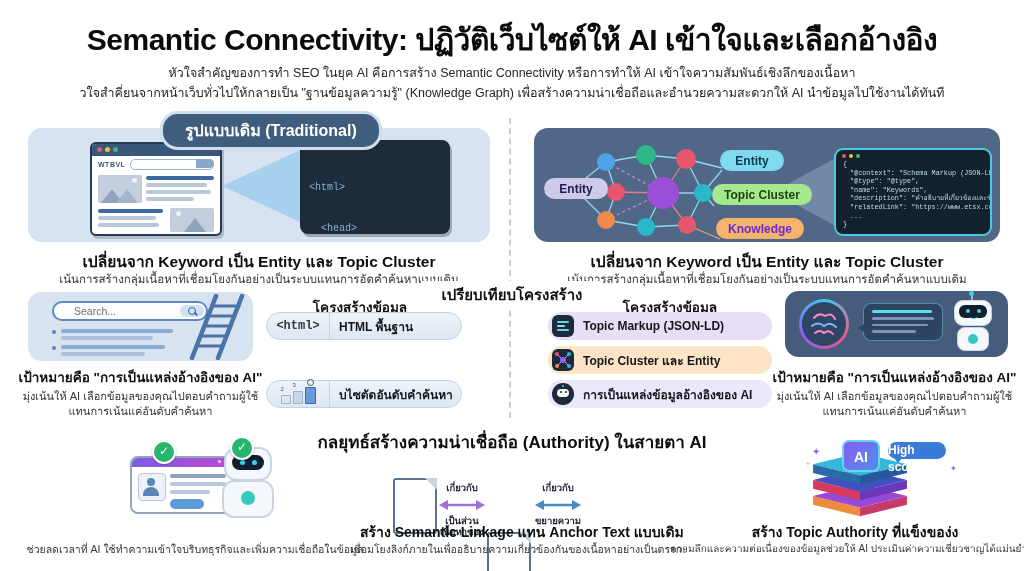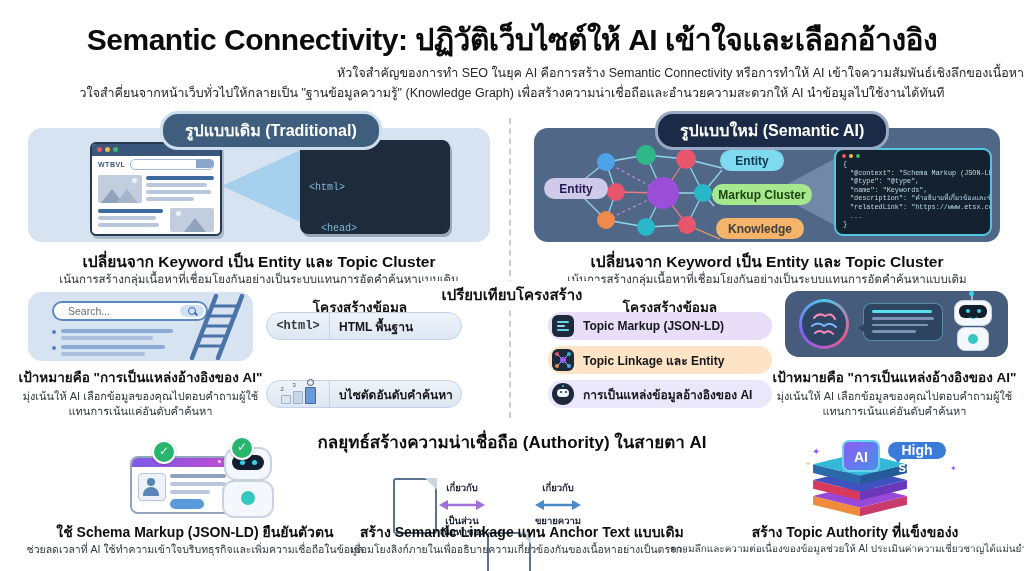--- a/index.html
+++ b/index.html
@@ -53,21 +53,21 @@
   .jsonbox{left:300px;top:20px;width:158px;height:88px;background:#14212e;border:2px solid #4ec8de;border-radius:9px;box-sizing:border-box;overflow:hidden;z-index:3;}
   .json-body{padding:1px 7px;font-family:"Liberation Mono","DejaVu Sans Mono",monospace;font-size:6.8px;line-height:8.6px;color:#badce8;white-space:nowrap;}
   .json-ind{padding-left:7px;}
   .funnel{left:254px;top:30px;width:48px;height:68px;background:rgba(190,215,235,.30);clip-path:polygon(0 38%,100% 0,100% 100%,0 62%);z-index:2;}
 
   .caption-title{font-weight:bold;font-size:15.5px;color:#0e0e0e;}
   .caption-sub{font-size:11.5px;color:#2f333a;}
 
   
   .center-label{left:422px;top:281px;width:180px;font-weight:bold;font-size:15px;background:#fff;z-index:5;padding:2px 0;}
-  .search-pill{left:24px;top:9px;width:156px;height:20px;background:#fdfdfe;border:2px solid #5d89c0;border-radius:11px;box-sizing:border-box;font-size:10.5px;color:#6b6f76;line-height:16px;padding-left:14px;}
+  .search-pill{left:24px;top:9px;width:156px;height:20px;background:#fdfdfe;border:2px solid #5d89c0;border-radius:11px;box-sizing:border-box;font-size:10.5px;color:#6b6f76;line-height:16px;padding-left:20px;}
   .mag-box{position:absolute;right:2px;top:2px;width:24px;height:12px;background:#cfe2f4;border-radius:6px;}
   .mag{position:absolute;left:8px;top:2px;width:6px;height:6px;border:1.6px solid #38679e;border-radius:50%;}
   .mag::after{content:"";position:absolute;left:5px;top:5px;width:4px;height:1.6px;background:#38679e;transform:rotate(45deg);}
   .bullet{width:4px;height:4px;border-radius:50%;background:#5b84b8;flex:none;margin-top:1px;}
   .bl{height:4px;border-radius:2px;}
 
   .list-pill{height:28px;border-radius:14px;display:flex;align-items:center;box-sizing:border-box;}
   .list-pill-left{background:linear-gradient(#eef3f9,#dde7f2);border:1px solid #c3d2e4;}
   .lp-icon{width:62px;display:flex;align-items:center;justify-content:center;border-right:1px solid #c3d2e4;height:100%;flex:none;}
   .lp-label{flex:1;font-weight:bold;font-size:12px;color:#15151a;padding-left:9px;white-space:nowrap;}
@@ -107,31 +107,31 @@
   .av-body{position:absolute;left:4px;top:13px;width:16px;height:9px;border-radius:8px 8px 0 0;background:#5b84b8;}
   .check{width:20px;height:20px;border-radius:50%;background:#28b56e;border:2px solid #fff;box-shadow:0 1px 2px rgba(0,0,0,.25);color:#fff;font-size:12px;font-weight:bold;text-align:center;line-height:19px;z-index:4;}
 
   .doc{width:44px;height:56px;background:#fff;border:2px solid #5d7290;border-radius:3px;box-sizing:border-box;position:relative;}
   .doc-fold{position:absolute;right:-2px;top:-2px;width:0;height:0;border-left:12px solid transparent;border-top:12px solid #c8d4e2;}
   .doc-lines{position:absolute;left:7px;top:10px;}
   .doc-ln{width:27px;height:3px;background:#5b84b8;border-radius:1px;margin-bottom:4px;}
   .rel-lbl{font-size:9.5px;font-weight:bold;color:#1c2433;white-space:nowrap;text-align:center;}
 
   .chip{width:38px;height:32px;background:linear-gradient(135deg,#8a5cf6,#4a90e8);border:2px solid #6ad4ec;border-radius:7px;color:#fff;font-weight:bold;font-size:14px;text-align:center;line-height:30px;box-sizing:border-box;z-index:4;}
-  .score-bubble{background:#3a7ad8;border-radius:9px;color:#fff;font-size:14px;font-weight:bold;text-align:center;line-height:17px;z-index:4;}
+  .score-bubble{background:#3a7ad8;border-radius:9px;color:#fff;font-size:12px;font-weight:bold;text-align:left;line-height:17px;z-index:4;}
   .score-bubble::after{content:"";position:absolute;left:6px;bottom:-4px;width:0;height:0;border-left:4px solid transparent;border-right:4px solid transparent;border-top:5px solid #3a7ad8;}
   .sparkle{font-size:10px;z-index:4;}
 </style>
 </head>
 <body>
 
 <div class="stage">
 
   <div class="abs ctr main-title">Semantic Connectivity: ปฏิวัติเว็บไซต์ให้ AI เข้าใจและเลือกอ้างอิง</div>
-  <div class="abs ctr main-sub" style="top:63px;text-align:right;">หัวใจสำคัญของการทำ SEO ในยุค AI คือการสร้าง Semantic Connectivity หรือการทำให้ AI เข้าใจความสัมพันธ์เชิงลึกของเนื้อหา</div>
+  <div class="abs ctr main-sub" style="top:63px;">หัวใจสำคัญของการทำ SEO ในยุค AI คือการสร้าง Semantic Connectivity หรือการทำให้ AI เข้าใจความสัมพันธ์เชิงลึกของเนื้อหา</div>
   <div class="abs ctr main-sub" style="top:83px;">วใจสำคี่ยนจากหน้าเว็บทั่วไปให้กลายเป็น "ฐานข้อมูลความรู้" (Knowledge Graph) เพื่อสร้างความน่าเชื่อถือและอำนวยความสะดวกให้ AI นำข้อมูลไปใช้งานได้ทันที</div>
 
   <div class="abs divider"></div>
 
   <div class="abs badge badge-trad" style="left:160px;top:111px;">รูปแบบเดิม (Traditional)</div>
   <div class="abs panel panel-light" style="left:28px;top:128px;width:462px;height:114px;">
 
     <div class="abs browser">
       <div class="b-bar">
         <span class="dot dot-r"></span>
@@ -178,21 +178,20 @@
       <div class="code-body">
         <div>&lt;html&gt;</div>
         <div>  &lt;head&gt;</div>
         
         
         
       </div>
     </div>
   </div>
 
-  <div class="abs badge badge-sem" style="left:655px;top:111px;">รูปแบบใหม่ (Semantic AI)</div>
   <div class="abs panel panel-dark" style="left:534px;top:128px;width:466px;height:114px;">
     <svg class="abs" style="left:0;top:14px;" width="300" height="100" viewBox="0 0 300 100">
       <g stroke="#8fd8ec" stroke-width="1.3" fill="none">
         <line x1="72" y1="20" x2="112" y2="13"></line>
           <line x1="112" y1="13" x2="152" y2="17"></line>
         <line x1="72" y1="20" x2="82" y2="50"></line>
           <line x1="112" y1="13" x2="129" y2="51"></line>
         <line x1="82" y1="50" x2="72" y2="78"></line>
           <line x1="72" y1="78" x2="112" y2="85"></line>
         <line x1="112" y1="85" x2="129" y2="51"></line>
@@ -221,22 +220,22 @@
       <circle cx="152" cy="17" r="10" fill="#e8566e"></circle>
       <circle cx="82" cy="50" r="9" fill="#e8566e"></circle>
       <circle cx="129" cy="51" r="16" fill="#9b4fd8"></circle>
       <circle cx="169" cy="51" r="9" fill="#29b8c9"></circle>
       <circle cx="72" cy="78" r="9" fill="#f08a4b"></circle>
       <circle cx="112" cy="85" r="9" fill="#29b8c9"></circle>
       <circle cx="153" cy="83" r="9" fill="#e8566e"></circle>
     </svg>
     <div class="abs net-pill" style="left:10px;top:50px;width:64px;height:21px;background:#cfc9ea;color:#241a4f;">Entity</div>
     <div class="abs net-pill" style="left:186px;top:22px;width:64px;height:21px;background:#7fd9ef;color:#063a4f;">Entity</div>
-    <div class="abs net-pill" style="left:178px;top:56px;width:100px;height:21px;background:#a6e88e;color:#1d4410;">Markup Cluster</div>
-    <div class="abs net-pill" style="left:182px;top:90px;width:88px;height:21px;background:#f6b46a;color:#404040;">Knowledge</div>
+    <div class="abs net-pill" style="left:178px;top:56px;width:100px;height:21px;background:#a6e88e;color:#1d4410;">Topic Cluster</div>
+    <div class="abs net-pill" style="left:182px;top:90px;width:88px;height:21px;background:#f6b46a;color:#6d28d9;">Knowledge</div>
     <div class="abs funnel"></div>
 
     <div class="abs jsonbox">
       <div class="code-head" style="padding:4px 6px 1px;">
         <span class="dot dot-r" style="width:4px;height:4px;"></span>
         <span class="dot dot-y" style="width:4px;height:4px;"></span>
         <span class="dot dot-g" style="width:4px;height:4px;"></span>
       </div>
       <div class="json-body">
         <div>{</div>
@@ -331,21 +330,21 @@
             <line x1="11" y1="11" x2="5" y2="17"></line>
             <line x1="11" y1="11" x2="17" y2="17"></line>
           </g>
         <circle cx="11" cy="11" r="3" fill="#9b5cf6"></circle>
           <circle cx="5" cy="5" r="2" fill="#e8566e"></circle>
           <circle cx="17" cy="5" r="2" fill="#29b8c9"></circle>
           <circle cx="5" cy="17" r="2" fill="#f08a4b"></circle>
           <circle cx="17" cy="17" r="2" fill="#4da3e8"></circle>
       </svg>
     </span>
-    <span class="lp-label">Topic Linkage และ Entity</span>
+    <span class="lp-label">Topic Cluster และ Entity</span>
   </div>
   <div class="abs list-pill" style="left:548px;top:380px;width:224px;background:#ebe8fb;">
     <span class="icon-sq" style="border-radius:50%;">
       <span style="position:absolute;left:5px;top:6px;width:12px;height:8px;background:#f4f7fb;border-radius:4px;"></span>
       <span style="position:absolute;left:8px;top:8px;width:2px;height:2px;background:#1c2a3c;border-radius:50%;"></span>
       <span style="position:absolute;left:13px;top:8px;width:2px;height:2px;background:#1c2a3c;border-radius:50%;"></span>
       <span style="position:absolute;left:10px;top:2px;width:2px;height:2px;background:#35d4e8;border-radius:50%;"></span>
     </span>
     <span class="lp-label">การเป็นแหล่งข้อมูลอ้างอิงของ AI</span>
   </div>
@@ -415,21 +414,20 @@
         <span class="eye" style="left:14px;top:11px;width:5px;height:5px;"></span>
           <span class="eye" style="left:26px;top:11px;width:5px;height:5px;"></span>
       </div>
       <div class="robot-body abs" style="left:8px;top:38px;width:48px;height:34px;border-width:2px;border-radius:12px;">
         <span class="core" style="left:17px;top:9px;width:14px;height:14px;"></span>
       </div>
     </div>
     <span class="abs check" style="left:52px;top:-6px;">✓</span>
     <span class="abs check" style="left:130px;top:-10px;">✓</span>
   </div>
-  <div class="abs ctr strat-title" style="left:15px;top:521px;width:360px;">ใช้ Schema Markup (JSON-LD) ยืนยันตัวตน</div>
   <div class="abs ctr strat-sub" style="left:15px;top:541px;width:360px;">ช่วยลดเวลาที่ AI ใช้ทำความเข้าใจบริบทธุรกิจและเพิ่มความเชื่อถือในข้อมูล</div>
 
   <div class="abs" style="left:375px;top:466px;width:270px;height:74px;">
     <div class="doc abs" style="left:18px;top:12px;">
       <span class="doc-fold"></span>
       <span class="doc-lines"><span class="doc-ln"></span><span class="doc-ln"></span><span class="doc-ln"></span><span class="doc-ln"></span><span class="doc-ln"></span><span class="doc-ln"></span></span>
     </div>
     <div class="doc abs" style="left:112px;top:10px;">
       <span class="doc-fold"></span>
       <span class="doc-lines"><span class="doc-ln"></span><span class="doc-ln"></span><span class="doc-ln"></span><span class="doc-ln"></span><span class="doc-ln"></span><span class="doc-ln"></span></span>

